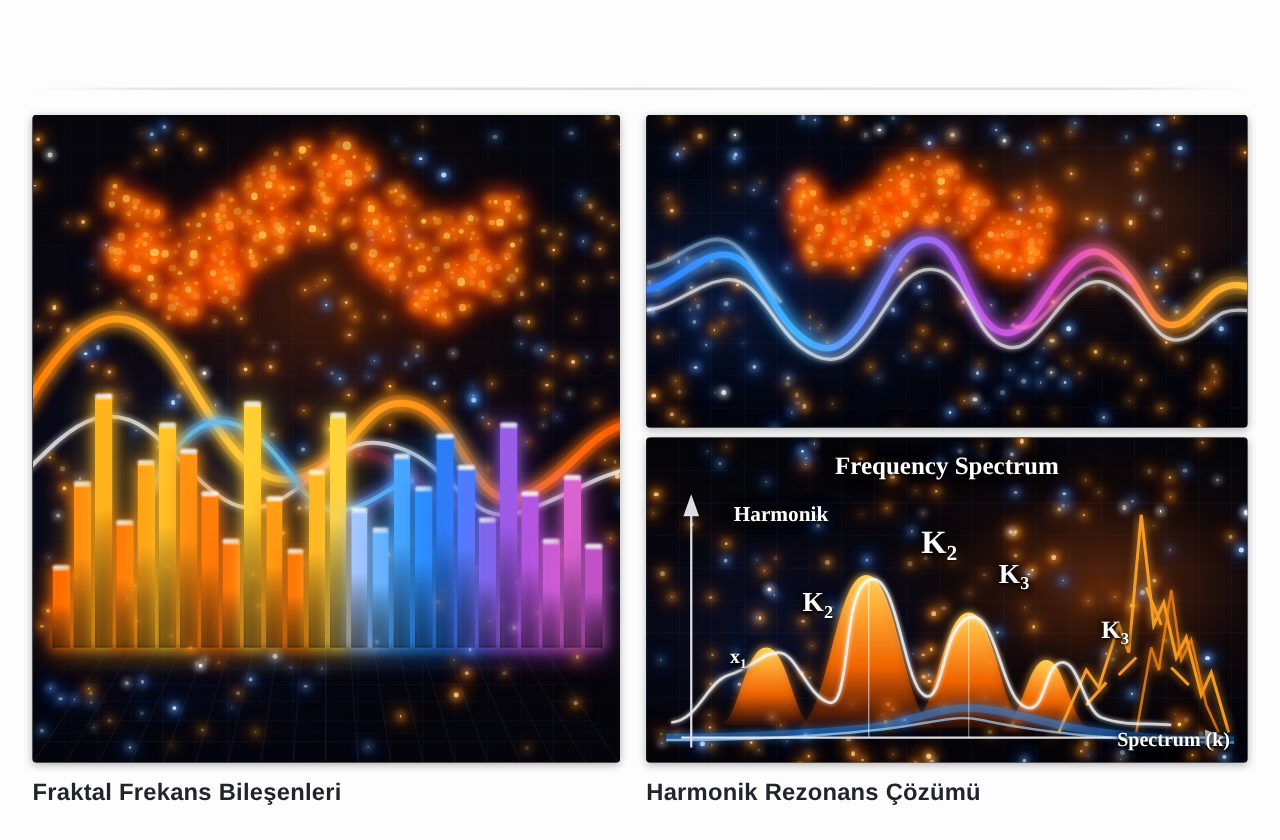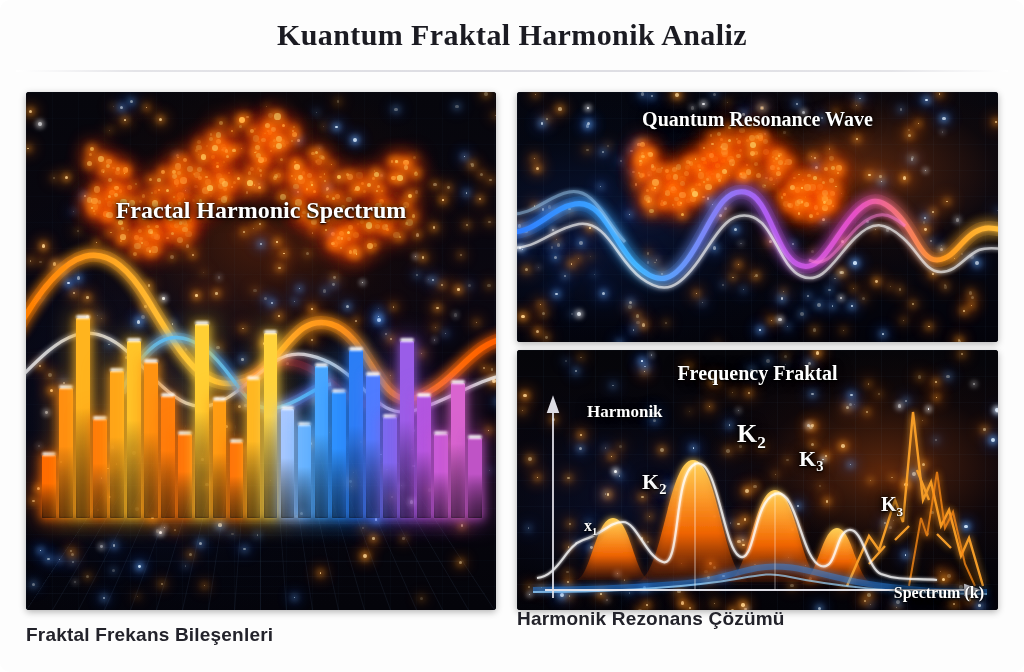--- a/index.html
+++ b/index.html
@@ -146,29 +146,28 @@
   .peak-label sub{font-size:.66em;}
 
   
   .caption{
     position:absolute;text-align:left;
     font-family:"Liberation Sans",sans-serif;
     font-size:19px;font-weight:700;color:#23232b;
     letter-spacing:.2px;
   }
   #caption-left{left:26px;top:624px;width:470px;}
-  #caption-right{left:517px;top:608px;width:481px;}
+  #caption-right{left:517px;top:624px;width:481px;}
 </style>
 </head>
 <body>
 
 <div class="page">
 
   <div class="title-bar">
-    <div class="main-title">Kuantum Fraktal Harmonik Analiz</div>
     <div class="title-rule"></div>
   </div>
 
   <div class="panel" id="panel-left">
     <div class="scene">
       <div class="bg-deep"></div>
       <div class="bg-grid persp"></div>
       <div class="bg-grid" style="opacity:.10"></div>
       <div class="stars" id="stars-left">
           <span class="star blue" style="left:112.2px;top:473.2px;width:2.8px;height:2.8px;opacity:0.95"></span>
@@ -900,21 +899,20 @@
             <div class="cap"></div>
             <div class="refl" style="height:56.6px;background:linear-gradient(180deg,#d964cf 0%,rgba(0,0,0,0) 100%);"></div>
           </div>
           <div class="bar" style="left:442.2px;width:13.8px;height:80.0px;bottom:92px;background:linear-gradient(180deg,#bf53c6 0%,#bf53c6 45%,rgba(0,0,0,.45) 100%);box-shadow:0 0 9px 2px #bf53c6aa, 0 0 22px 7px #bf53c655;">
             <div class="cap"></div>
             <div class="refl" style="height:33.6px;background:linear-gradient(180deg,#bf53c6 0%,rgba(0,0,0,0) 100%);"></div>
           </div>
         </div>
 
     </div>
-    <div class="panel-title">Fractal Harmonic Spectrum</div>
   </div>
 
   <div class="panel" id="panel-tr">
     <div class="scene">
       <div class="bg-deep" style="background:
             radial-gradient(ellipse 55% 60% at 72% 32%, rgba(150,60,10,.55) 0%, rgba(40,14,4,.25) 50%, rgba(0,0,0,0) 78%),
             radial-gradient(ellipse 60% 70% at 18% 55%, rgba(10,30,80,.6) 0%, rgba(2,8,24,.3) 55%, rgba(0,0,0,0) 82%),
             linear-gradient(180deg,#04060e 0%,#070812 45%,#03030a 100%);"></div>
       <div class="bg-grid" style="opacity:.14"></div>
       <div class="stars" id="stars-tr">
@@ -1338,21 +1336,20 @@
               </feMerge>
           </filter>
         </defs>
         <path d="M-8,140 C18,142 34,116 58,112 C86,107 96,150 118,172 C142,196 158,190 178,156 C196,126 206,96 228,100 C252,104 258,160 280,172 C302,184 314,150 334,126 C352,104 364,104 382,124 C398,141 404,168 420,168 C436,168 444,148 458,140 C468,134 476,136 486,138" fill="none" stroke="url(#lg-qr)" stroke-width="14" opacity=".45" filter="url(#glow-q)"></path>
         <path d="M-8,140 C18,142 34,116 58,112 C86,107 96,150 118,172 C142,196 158,190 178,156 C196,126 206,96 228,100 C252,104 258,160 280,172 C302,184 314,150 334,126 C352,104 364,104 382,124 C398,141 404,168 420,168 C436,168 444,148 458,140 C468,134 476,136 486,138" fill="none" stroke="url(#lg-qr)" stroke-width="5" filter="url(#glow-q2)"></path>
         <path d="M-8,156 C20,158 36,136 62,132 C90,128 100,168 124,186 C148,204 162,196 182,168 C200,142 210,120 232,124 C256,128 262,174 284,184 C306,194 318,166 338,146 C356,128 368,130 386,146 C402,160 408,180 424,180 C440,180 448,164 462,158 C470,155 478,156 486,157" fill="none" stroke="#ffffff" stroke-width="2.6" opacity=".72" filter="url(#glow-q2)"></path>
         <path d="M-8,122 C16,124 30,104 52,100 C78,95 88,130 108,150" fill="none" stroke="#a9d9ff" stroke-width="3" opacity=".55" filter="url(#glow-q2)"></path>
         <path d="M292,168 C312,178 322,152 342,134 C360,118 372,120 388,134" fill="none" stroke="#ff7fd8" stroke-width="3" opacity=".6" filter="url(#glow-q2)"></path>
       </svg>
     </div>
-    <div class="panel-title">Quantum Resonance Wave</div>
   </div>
 
   <div class="panel" id="panel-br">
     <div class="scene">
       <div class="bg-deep" style="background:
             radial-gradient(ellipse 50% 60% at 76% 45%, rgba(150,62,10,.55) 0%, rgba(40,14,4,.25) 50%, rgba(0,0,0,0) 78%),
             radial-gradient(ellipse 55% 60% at 22% 60%, rgba(10,22,60,.5) 0%, rgba(2,6,18,.28) 55%, rgba(0,0,0,0) 82%),
             linear-gradient(180deg,#050509 0%,#09060e 45%,#030308 100%);"></div>
       <div class="bg-grid" style="opacity:.16"></div>
       <div class="stars" id="stars-br">
@@ -1586,19 +1583,19 @@
         <div class="axis-label" id="lbl-frequency">Spectrum (k)</div>
       </div>
       <div id="peak-labels">
           <div class="peak-label" style="left:67px;top:167px;font-size:16px;">x<sub>1</sub></div>
           <div class="peak-label" style="left:125px;top:119px;font-size:22px;">K<sub>2</sub></div>
           <div class="peak-label" style="left:220px;top:69px;font-size:26px;">K<sub>2</sub></div>
           <div class="peak-label" style="left:282px;top:96px;font-size:22px;">K<sub>3</sub></div>
           <div class="peak-label" style="left:364px;top:143px;font-size:20px;">K<sub>3</sub></div>
         </div>
     </div>
-    <div class="panel-title">Frequency Fraktal</div>
+    <div class="panel-title">Frequency Spectrum</div>
   </div>
 
   <div class="caption" id="caption-left">Fraktal Frekans Bileşenleri</div>
   <div class="caption" id="caption-right">Harmonik Rezonans Çözümü</div>
 
 </div>
 
 </body></html>

